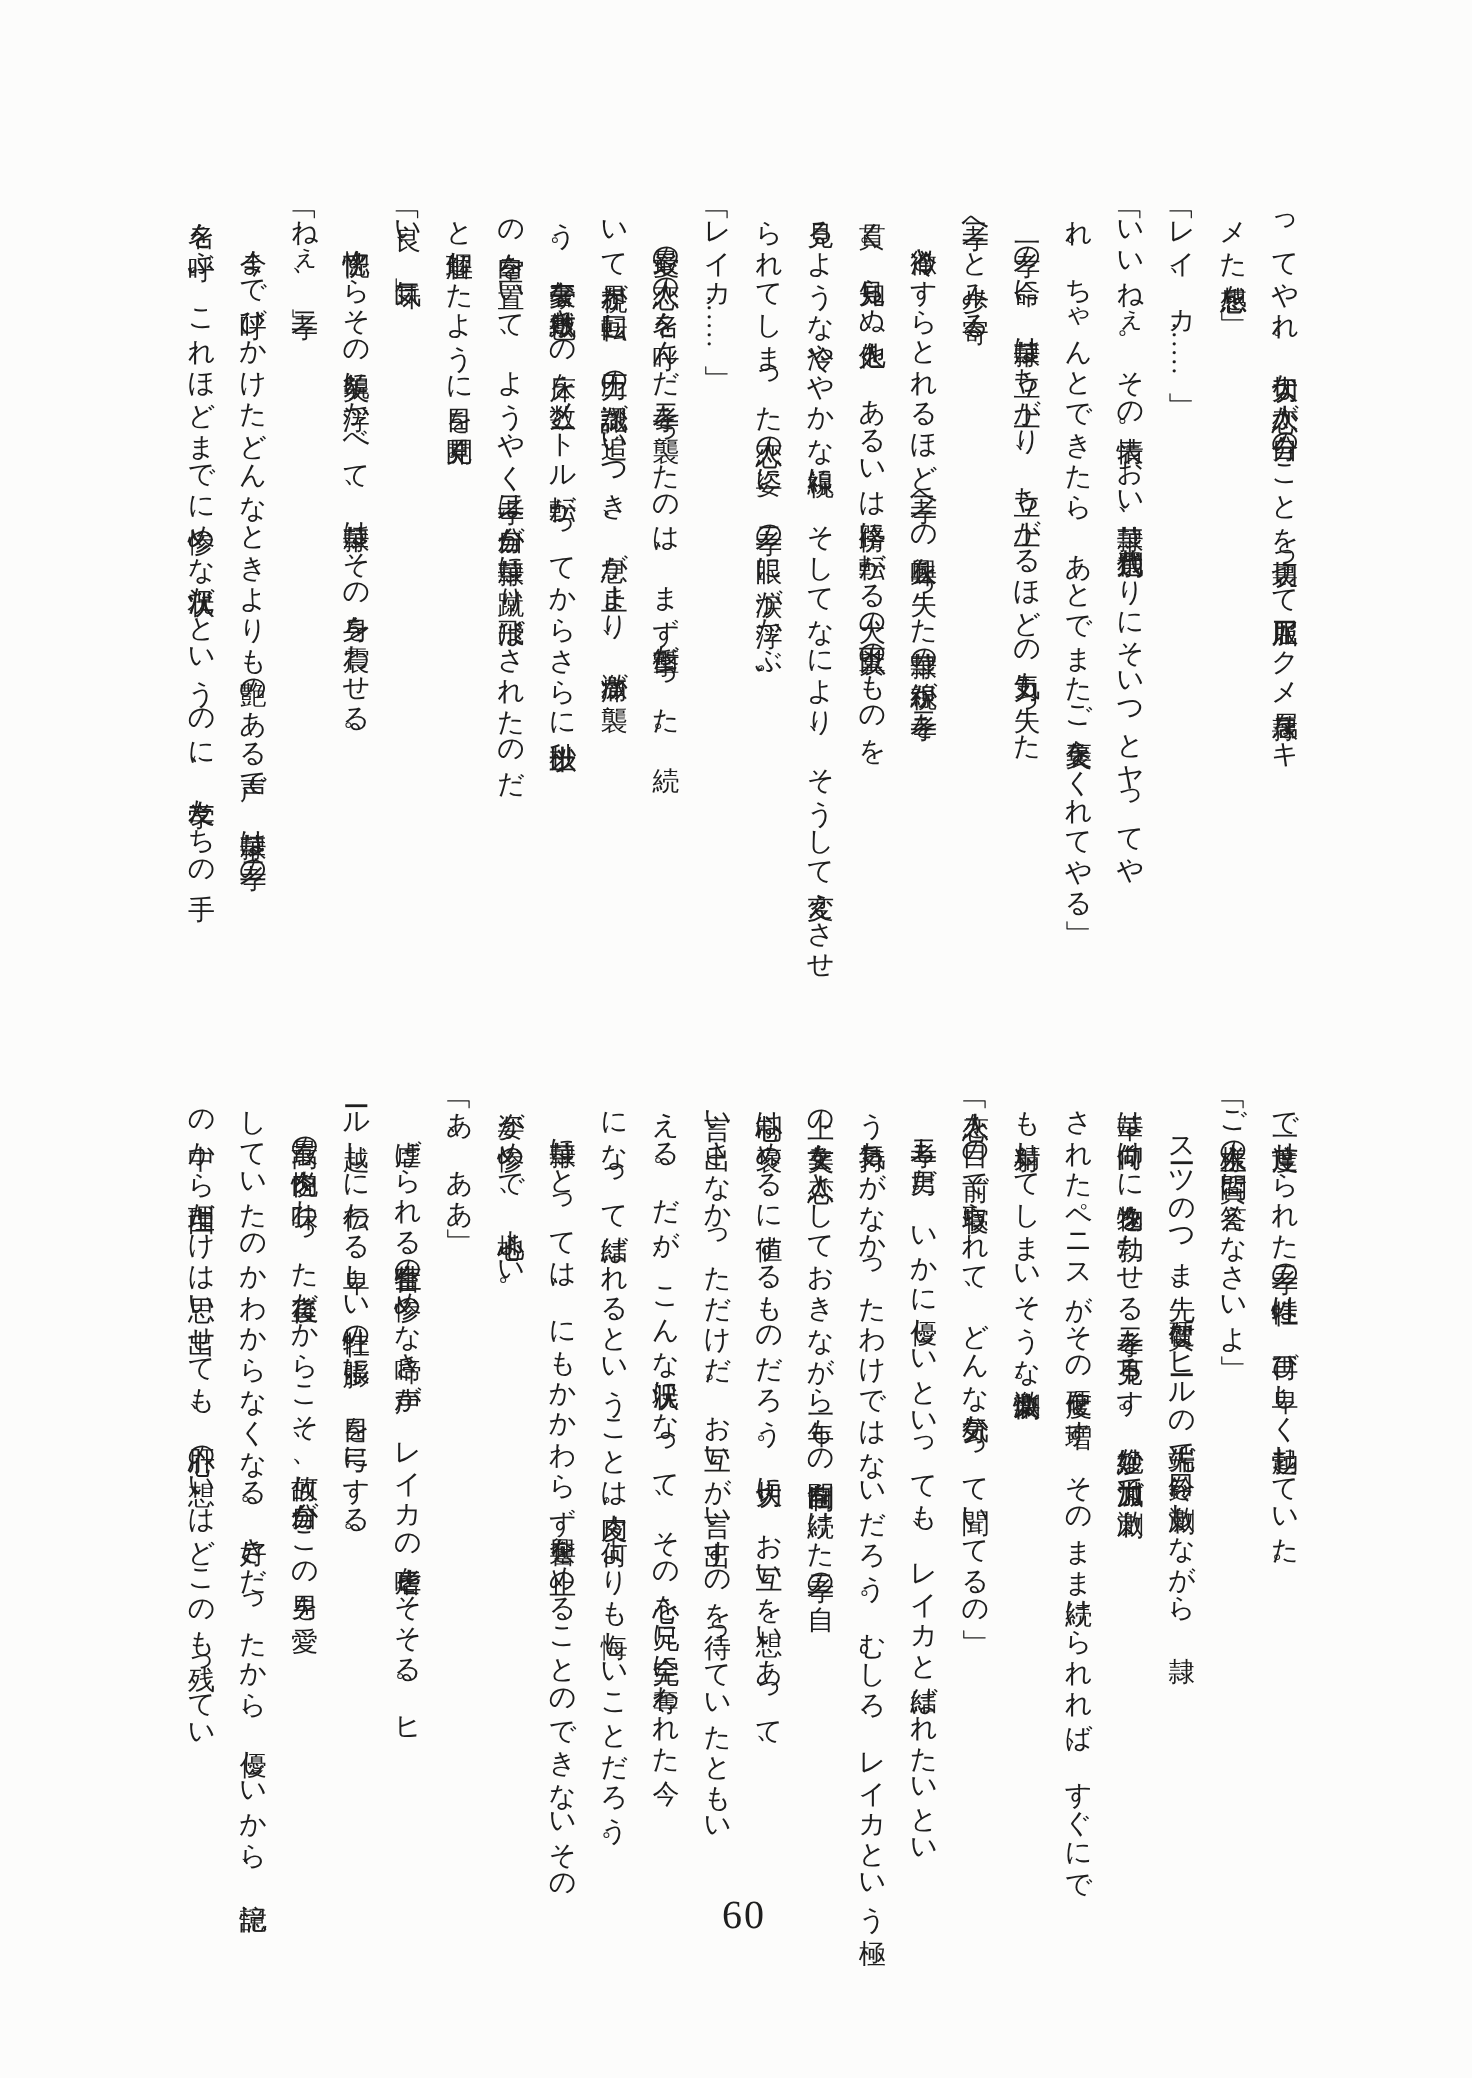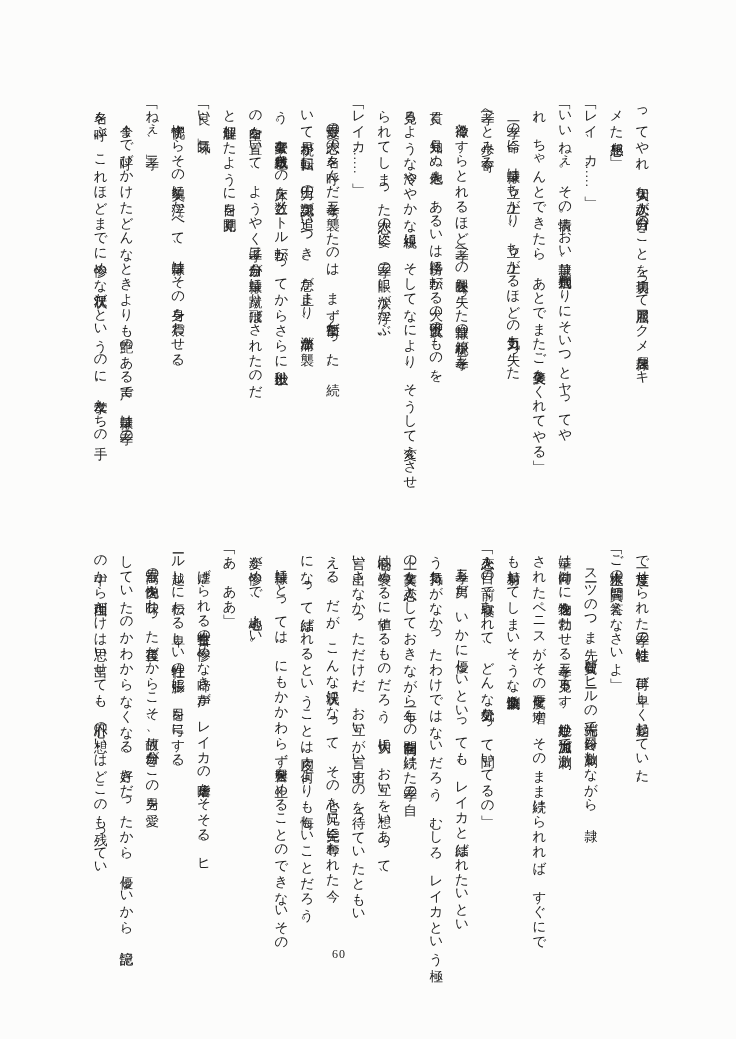--- a/index.html
+++ b/index.html
@@ -30,21 +30,22 @@
     height: 422px;
     white-space: pre;
   }
   .top-block    { top: 101px; }
   .bottom-block { top: 546px; }
   .page-number {
     position: absolute;
     top: 947px;
     left: 332px;
     width: 80px;
-    font-size: 12px;
+    text-align: center;
+    font-size: 20px;
     letter-spacing: 1px;
   }
 </style>
 </head>
 <body>
 
 <div class="page">
   <div class="text-block top-block">
       <div class="tcol">ってやれ。大切な恋人が自分のことを裏切って屈服アクメ隷属をキ</div>
       <div class="tcol">メた感想を」</div>

